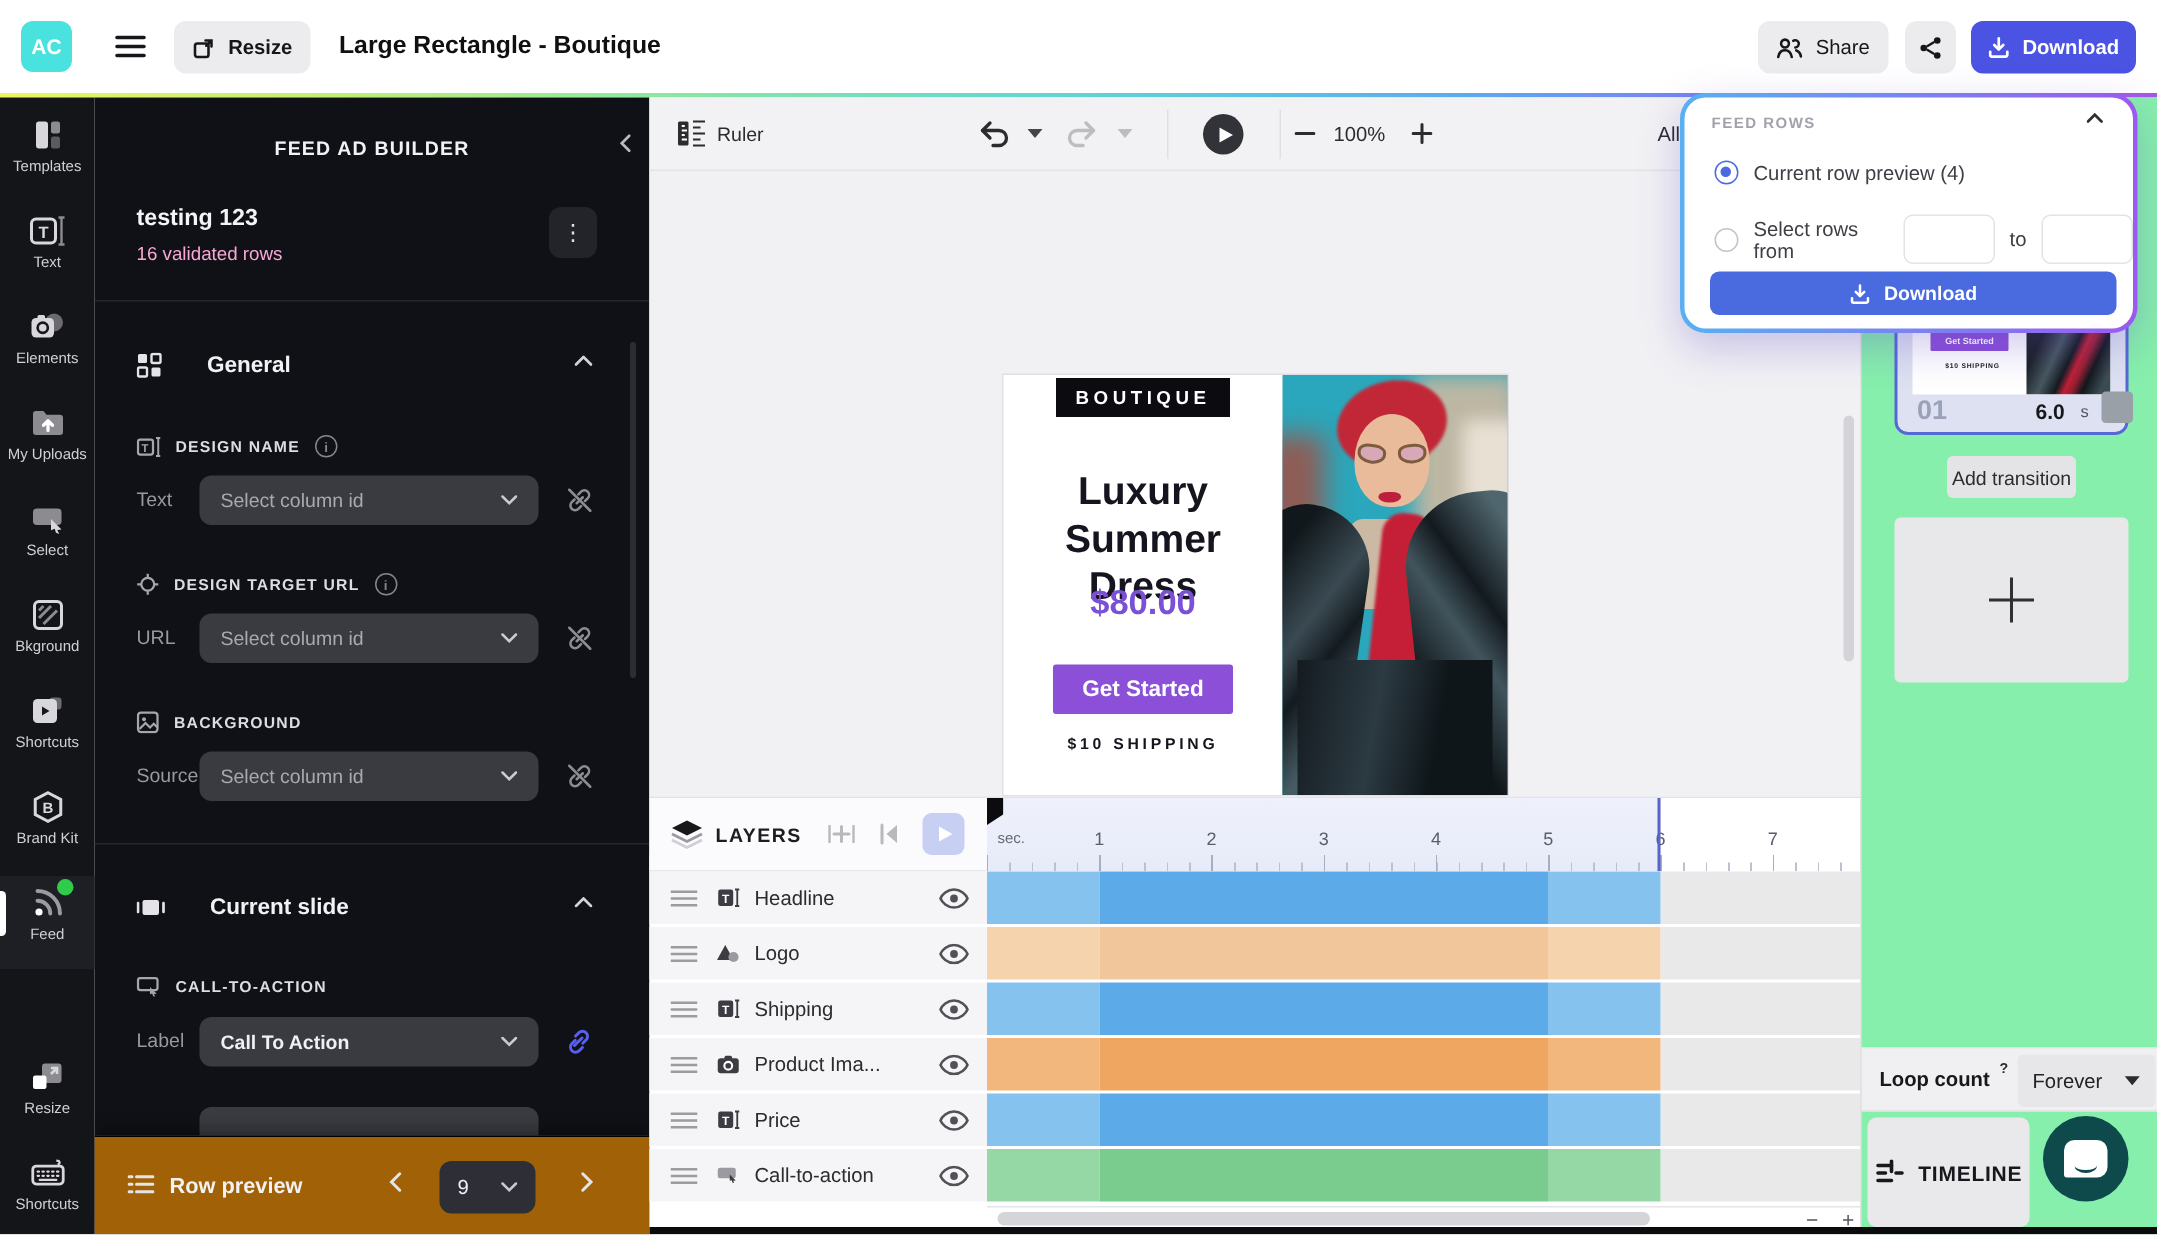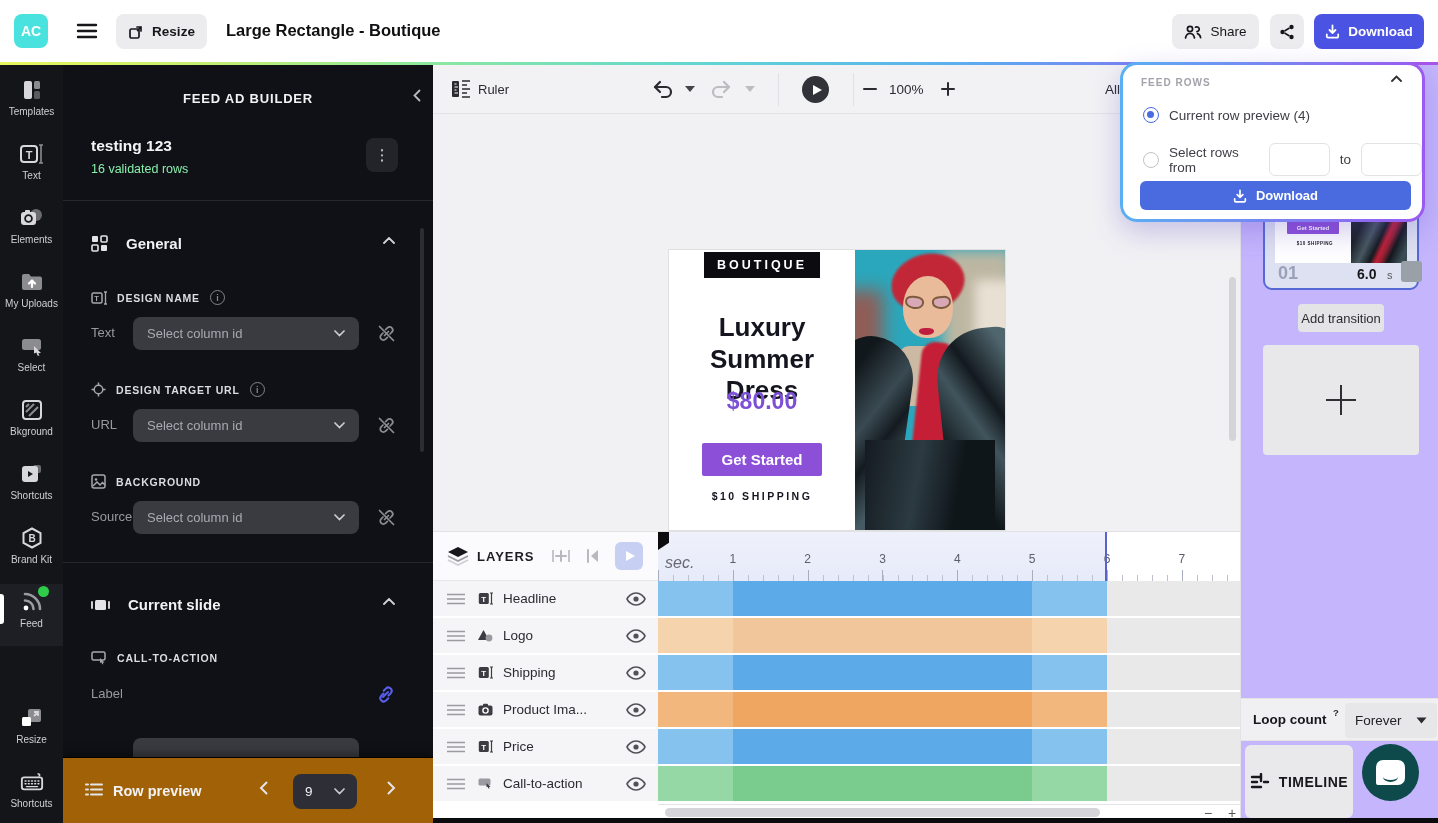--- a/index.html
+++ b/index.html
@@ -27,24 +27,24 @@
   .nav-item .nl{font-size:10px;color:#cfcfd4;white-space:nowrap;}
   .nav-item.active{background:#1e1f24;height:62px;padding-top:6px;margin-top:-6px;}
   .active-pill{position:absolute;left:0;top:10px;width:4px;height:30px;background:#fff;border-radius:0 3px 3px 0;}
   .green-dot{position:absolute;right:-5px;top:-4px;width:11px;height:11px;border-radius:50%;background:#2ecc4a;}
 
   
   .panel{left:63px;top:65px;width:370px;height:758px;background:#101116;color:#e8e8ec;overflow:hidden;}
   .panel-title{position:absolute;left:0;top:26px;width:370px;text-align:center;font-size:13px;font-weight:bold;letter-spacing:.8px;color:#f2f2f5;}
   .panel-collapse{position:absolute;right:12px;top:24px;color:#b9b9c0;}
   .feed-name{position:absolute;left:28px;top:72px;font-size:15.5px;font-weight:bold;color:#f4f4f7;}
-  .feed-meta{position:absolute;left:28px;top:97px;font-size:12.5px;color:#86efac;}
+  .feed-meta{position:absolute;left:28px;top:97px;font-size:12.5px;color:#f9a8d4;}
   .kebab-btn{position:absolute;right:35px;top:73px;width:32px;height:34px;background:#232429;border-radius:8px;display:flex;align-items:center;justify-content:center;color:#e0e0e5;font-size:15px;cursor:pointer;}
   .pdivider{position:absolute;left:0;width:370px;height:1px;background:#26272d;}
-  .sec-head{position:absolute;left:28px;display:flex;align-items:center;gap:18px;color:#f2f2f5;font-size:15px;font-weight:bold;}
+  .sec-head{position:absolute;left:28px;display:flex;align-items:center;gap:30px;color:#f2f2f5;font-size:15px;font-weight:bold;}
   .sec-head .si{color:#e4e4e8;}
   .sec-chev{position:absolute;right:38px;color:#d2d2d8;}
   .sub-label{position:absolute;left:28px;display:flex;align-items:center;gap:10px;font-size:10.5px;font-weight:bold;letter-spacing:.8px;color:#dcdce1;}
   .sub-label .sli{color:#a6a6ae;}
   .info-i{width:15px;height:15px;border:1.4px solid #84848c;border-radius:50%;font-size:9px;font-weight:bold;color:#84848c;display:flex;align-items:center;justify-content:center;letter-spacing:0;}
   .field-row{position:absolute;left:0;width:370px;height:33px;}
   .field-row .flabel{position:absolute;left:28px;top:8px;font-size:13px;color:#98989f;}
   .select{position:absolute;left:70px;top:0;width:226px;height:33px;background:#3a3b41;border-radius:8px;display:flex;align-items:center;padding:0 14px;font-size:13px;color:#a8a9b1;cursor:pointer;}
   .select .chev{margin-left:auto;color:#cacbd2;}
   .select.lit{color:#eef0f4;font-weight:bold;}
@@ -101,21 +101,21 @@
   .tl-header .lt{position:absolute;left:44px;top:17px;font-size:13px;font-weight:bold;letter-spacing:1px;color:#1c1c21;}
   .tl-playbtn{position:absolute;left:182px;top:10px;width:28px;height:28px;background:#c7cff2;border-radius:6px;display:flex;align-items:center;justify-content:center;cursor:pointer;}
   .tl-playbtn .tri{width:0;height:0;border-left:9px solid #fff;border-top:5.5px solid transparent;border-bottom:5.5px solid transparent;margin-left:2px;}
   .lrow{position:absolute;left:0;width:225px;height:35px;background:#f5f5f7;display:flex;align-items:center;cursor:pointer;}
   .lrow .handle{margin-left:14px;color:#9b9ba0;}
   .lrow .licon{margin-left:12px;color:#4a4a50;width:16px;display:flex;justify-content:center;}
   .lrow .lname{margin-left:10px;font-size:13.5px;color:#2b2b30;}
   .lrow .leye{margin-left:auto;margin-right:12px;color:#515257;cursor:pointer;}
   .ruler{position:absolute;left:225px;top:0;width:582px;height:49px;background:#fff;overflow:hidden;}
   .ruler-active{position:absolute;left:0;top:0;width:449px;height:49px;background:linear-gradient(180deg,#eef1fb,#e7ebf9);}
-  .sec-label{position:absolute;left:7px;top:22px;font-size:16px;color:#686a76;font-style:italic;}
+  .sec-label{position:absolute;left:7px;top:22px;font-size:10px;color:#686a76;}
   .tick-num{position:absolute;top:20px;transform:translateX(-50%);font-size:12px;color:#5b5d68;}
   .minor-ticks{position:absolute;left:0;bottom:0;width:582px;height:6px;background:repeating-linear-gradient(90deg,#bcc0cf 0 1px,transparent 1px 14.97px);}
   .major-ticks{position:absolute;left:0;bottom:0;width:582px;height:11px;background:repeating-linear-gradient(90deg,#a8adc0 0 1px,transparent 1px 74.83px);}
   .flag{position:absolute;left:0;top:0;width:11px;height:18px;background:#0c0c10;clip-path:polygon(0 0,100% 0,100% 60%,0 100%);}
   .playhead{position:absolute;left:447px;top:0;width:2px;height:49px;background:#5864c8;}
   .trow{position:absolute;left:225px;width:582px;height:35px;background:#fff;}
   .trow .rest{position:absolute;left:449px;right:0;top:0;height:35px;background:#e9e9ea;}
   .bar{position:absolute;left:0;top:0;width:449px;height:35px;display:flex;cursor:pointer;}
   .bar i{display:block;height:100%;}
   .bar .e{width:74.8px;}
@@ -123,21 +123,21 @@
   .c-blue .e{background:#85c3ee;} .c-blue .m{background:#5caae8;}
   .c-orangeL .e{background:#f4d3ad;} .c-orangeL .m{background:#f1c69a;}
   .c-orange .e{background:#f1b77d;} .c-orange .m{background:#eea660;}
   .c-green .e{background:#95d8a5;} .c-green .m{background:#79cb8e;}
   .tl-scroll{position:absolute;left:225px;top:272px;width:582px;height:15px;background:#fff;border-top:1px solid #e4e4e7;}
   .tl-thumb{position:absolute;left:7px;top:3px;width:435px;height:9px;background:#d5d5d9;border-radius:5px;}
   .tl-zoom{position:absolute;top:0px;font-size:14px;color:#55565a;cursor:pointer;}
   .blackstrip{left:433px;top:818px;width:1005px;height:5px;background:#0b0b0d;}
 
   
-  .rightpanel{left:1240px;top:65px;width:198px;height:758px;background:#c4b5fd;border-left:1px solid #e3e3e6;}
+  .rightpanel{left:1240px;top:65px;width:198px;height:758px;background:#86efac;border-left:1px solid #e3e3e6;}
   .slide-card{position:absolute;left:22px;top:140px;width:156px;height:85px;background:#dde1f1;border:2px solid #5568d6;border-radius:9px;cursor:pointer;}
   .thumb{position:absolute;left:10px;top:6px;width:132px;height:50px;background:#fff;overflow:hidden;}
   .thumb-btn{position:absolute;left:12px;top:8px;width:52px;height:13px;background:#8b4fd8;color:#fff;font-size:6px;font-weight:bold;display:flex;align-items:center;justify-content:center;border-radius:1px;}
   .thumb-ship{position:absolute;left:12px;top:28px;width:56px;text-align:center;font-size:4.5px;font-weight:bold;letter-spacing:.5px;color:#15151f;}
   .thumb-photo{position:absolute;left:76px;top:0;width:56px;height:50px;background:linear-gradient(115deg,#1a2125 20%,#47585f 38%,#141b1f 52%,#c02036 60%,#962032 66%,#12181c 75%,#3c4c53 90%);}
   .slide-num{position:absolute;left:13px;top:56px;font-size:18px;font-weight:bold;color:#9aa1b8;}
   .slide-dur{position:absolute;left:92px;top:59px;font-size:14px;font-weight:bold;color:#17171c;}
   .slide-dur-u{position:absolute;left:122px;top:62px;font-size:11px;color:#55565c;}
   .slide-sq{position:absolute;left:136px;top:54px;width:21px;height:21px;background:#9aa0a8;border-radius:3px;cursor:pointer;}
   .addtrans{position:absolute;left:57px;top:239px;width:86px;height:28px;background:#e4e4e7;border-radius:4px;font-size:13px;color:#2c2c31;display:flex;align-items:center;justify-content:center;cursor:pointer;}
@@ -471,20 +471,28 @@
       <span class="sli">
           <svg width="16" height="14" viewBox="0 0 16 14">
             <rect x="1" y="1" width="13" height="8" rx="1.5" fill="none" stroke="currentColor" stroke-width="1.5"></rect>
             <path d="M9 7l4.5 4.5-1.8.2.7 1.8-1.4-.5-.5-1.7-1.5.6z" fill="currentColor"></path>
           </svg>
         </span>
       <span>CALL-TO-ACTION</span>
     </div>
     <div class="field-row" style="top:613px">
       <span class="flabel">Label</span>
+      <div class="select lit">
+        <span>Call To Action</span>
+        <span class="chev">
+            <svg width="11" height="7" viewBox="0 0 11 7">
+              <path d="M1 1l4.5 4.5L10 1" stroke="currentColor" stroke-width="1.7" fill="none" stroke-linecap="round"></path>
+            </svg>
+          </span>
+      </div>
       <span class="row-link linked">
           <svg width="22" height="21" viewBox="0 0 22 21">
             <path d="M8 13 13 8" stroke="currentColor" stroke-width="2" stroke-linecap="round"></path>
             <path d="M8.5 9.5 6.2 11.8a3.4 3.4 0 0 0 4.8 4.8l2.3-2.3M13.5 11.5l2.3-2.3a3.4 3.4 0 0 0-4.8-4.8L8.7 6.7" stroke="currentColor" stroke-width="2" fill="none" stroke-linecap="round"></path>
           </svg>
         </span>
     </div>
     <div class="partial-select" style="top:673px"></div>
 
     <div class="pscroll"></div>

